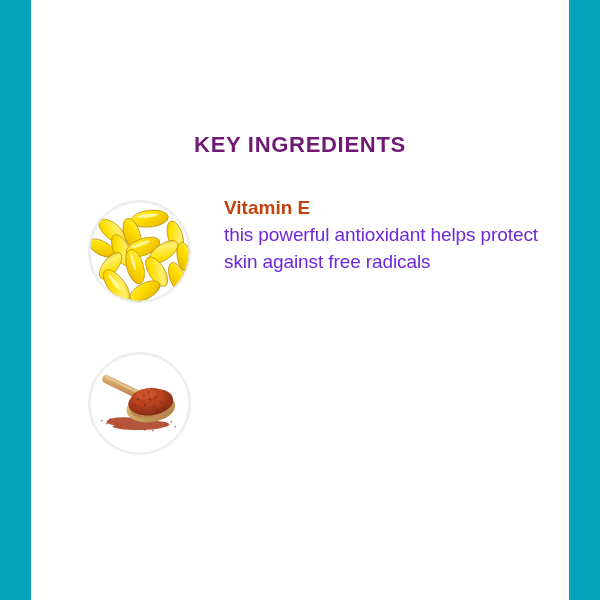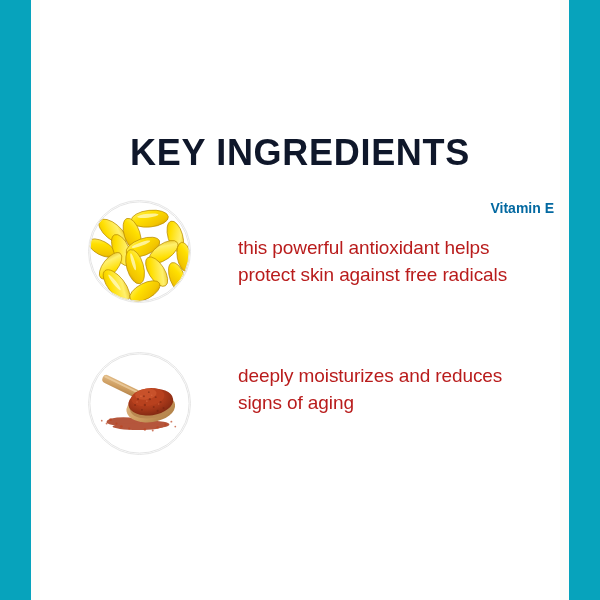--- a/index.html
+++ b/index.html
@@ -53,24 +53,24 @@
     height: 600px;
     background: #ffffff;
   }
 
   #page-title {
     position: absolute;
     left: 0;
     top: 132px;
     width: 520px;
     text-align: center;
-    font-size: 36px;
+    font-size: 22px;
     font-weight: bold;
     letter-spacing: 0.7px;
-    color: #0f172a;
+    color: #701a75;
     white-space: nowrap;
   }
 
   .ingredient-row {
     position: absolute;
     left: 0;
     width: 520px;
   }
   #row-vitamin-e   { top: 196px; }
   #row-safflower   { top: 348px; }
@@ -89,34 +89,33 @@
   }
   .thumb svg { display: block; width: 100%; height: 100%; }
 
   .text-col {
     position: absolute;
     left: 184px;
     top: 0;
     width: 330px;
   }
   .ing-name {
-    font-size: 14px;
+    font-size: 19px;
     font-weight: bold;
-    color: #0369a1;
+    color: #c2410c;
     line-height: 24px;
     margin: 0 0 1px 0;
     white-space: nowrap;
-    text-align: right;
   }
   .ing-desc {
     font-size: 19px;
     font-weight: 400;
-    color: #b91c1c;
+    color: #6d28d9;
     line-height: 27px;
-    margin: 14px;
+    margin: 0;
     letter-spacing: -0.1px;
   }
 </style>
 </head>
 <body>
 
 <div id="card">
 
   <div class="side-bar left"></div>
   <div class="side-bar right"></div>
@@ -260,18 +259,17 @@
               <circle cx="59" cy="49" r="0.9"></circle>
                 <circle cx="71" cy="52" r="0.8"></circle>
               <circle cx="49" cy="50" r="0.8"></circle>
             </g>
           </g>
           <circle cx="51.5" cy="51.5" r="50.6" fill="none" stroke="#e3e3e3" stroke-width="1"></circle>
         </svg>
       </div>
 
       <div class="text-col">
-        <p class="ing-desc">deeply moisturizes and reduces signs of aging</p>
       </div>
     </div>
 
   </div>
 </div>
 
 </body></html>

